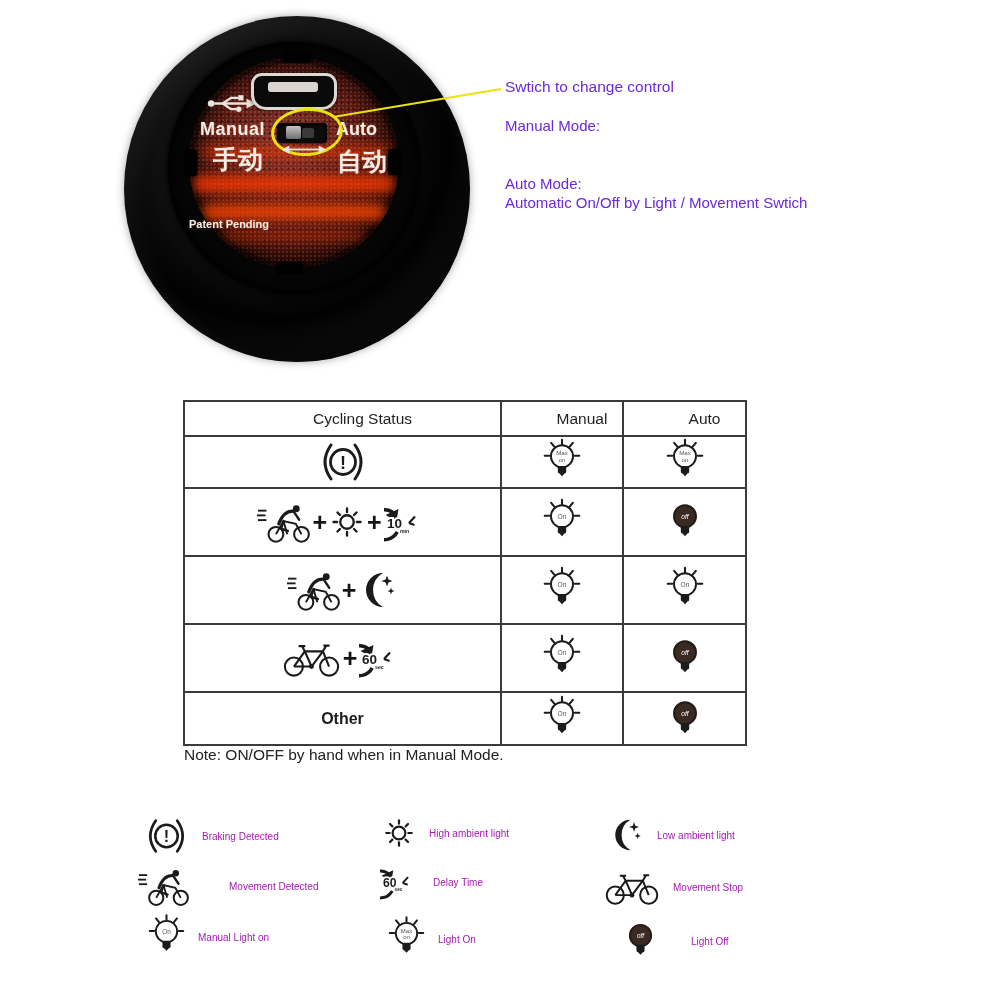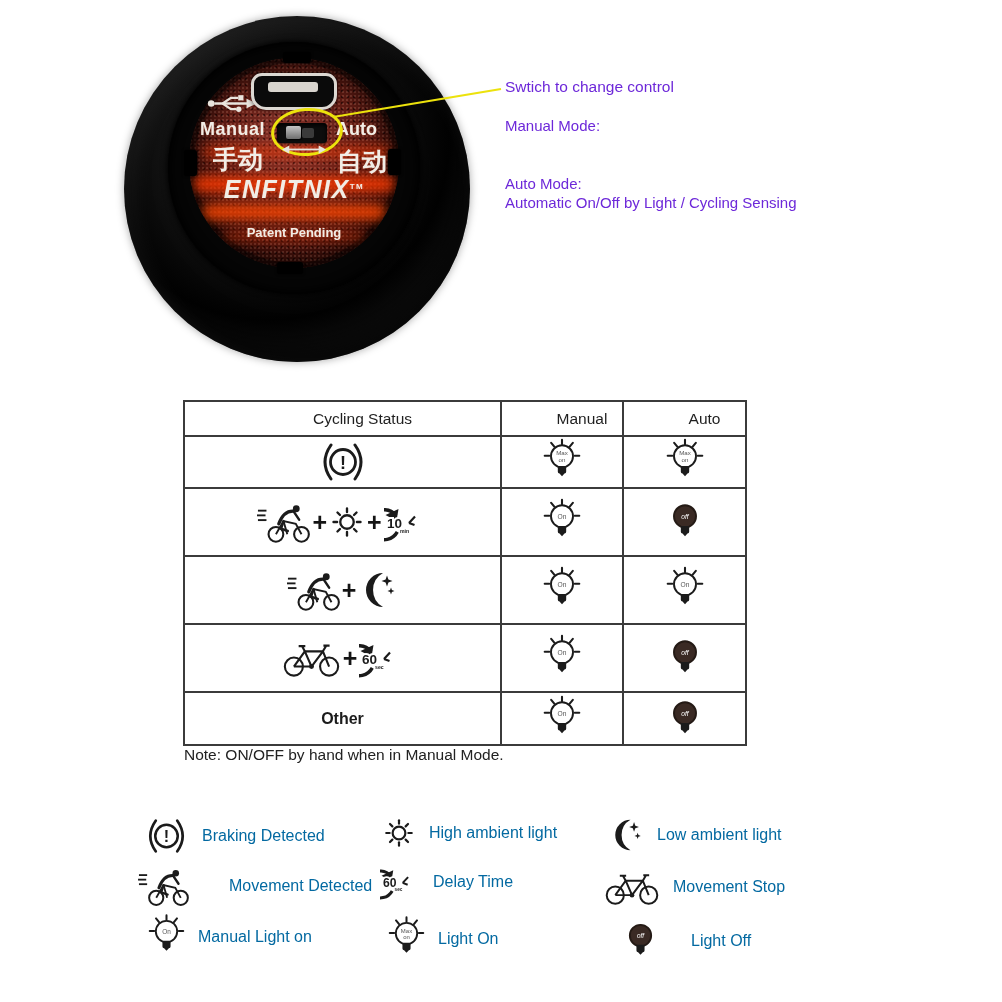--- a/index.html
+++ b/index.html
@@ -50,21 +50,21 @@
   .thead{font-size:15.5px;color:#1f1f1f;padding-left:40px;}
   .status-text{font-size:16px;font-weight:600;color:#1c1c1c;}
   .plus{font-size:25px;font-weight:bold;color:#141414;margin:0 2px;line-height:1;}
   .icon{display:inline-flex;align-items:center;justify-content:center;}
   svg text{font-family:"Liberation Sans",sans-serif;}
 
   #note{position:absolute;left:184px;top:746px;font-size:15.5px;color:#222;}
 
   
   .leg{position:absolute;display:flex;align-items:center;gap:13px;}
-  .leg .lbl{font-size:16px;color:#0369a1;white-space:nowrap;}
+  .leg .lbl{font-size:10px;color:#a21caf;white-space:nowrap;}
 </style>
 </head>
 <body>
 
 <div id="stage">
 
   <div id="photo">
     <div id="dev-body"></div>
     <div id="dev-bezel"></div>
     <div id="dev-face">
@@ -107,34 +107,31 @@
       <svg width="48" height="11" viewBox="0 0 50 12" xmlns="http://www.w3.org/2000/svg">
         <path d="M8 6 H42" stroke="#e8e4dc" stroke-width="2" fill="none"></path>
         <polygon points="9,1.5 1,6 9,10.5" fill="#e8e4dc"></polygon>
         <polygon points="41,1.5 49,6 41,10.5" fill="#e8e4dc"></polygon>
       </svg>
     </span>
 
     <div class="dev-text" style="left:213px;top:143px;font-size:25px;font-family:'DejaVu Sans','Liberation Sans',sans-serif;">手动</div>
     <div class="dev-text" style="left:337px;top:145px;font-size:25px;font-family:'DejaVu Sans','Liberation Sans',sans-serif;">自动</div>
 
-    <div class="dev-text" style="left:189px;top:175px;width:210px;text-align:center;font-size:25px;font-style:italic;letter-spacing:1.5px;">
-      <span>ENFITNIX</span><sup style="font-size:8px;font-style:normal;">TM</sup>
-    </div>
-    <div class="dev-text" style="left:189px;top:225px;width:210px;text-align:center;font-size:13px;">Patent Pending</div>
+    <div class="dev-text" style="left:189px;top:218px;width:210px;text-align:left;font-size:11px;">Patent Pending</div>
   </div>
 
   <svg class="abs" style="left:0;top:0;pointer-events:none;" width="1002" height="380" xmlns="http://www.w3.org/2000/svg">
     <line x1="333" y1="117" x2="501" y2="89" stroke="#ece20c" stroke-width="2.2"></line>
   </svg>
 
   <div class="co" style="top:78px;font-size:15.5px;">Swtich to change control</div>
   <div class="co" style="top:117px;">Manual Mode:</div>
   <div class="co" style="top:175px;text-align:right;">Auto Mode:</div>
-  <div class="co" style="top:194px;">Automatic On/Off by Light / Cycling Sensing</div>
+  <div class="co" style="top:194px;">Automatic On/Off by Light / Movement Swtich</div>
 
   <div id="status-table">
       <div class="trow" style="height: 33px;">
         <div class="tcell thead c0">Cycling Status</div>
         <div class="tcell thead c1">Manual</div>
         <div class="tcell thead c2">Auto</div>
       </div>
       <div class="trow" style="height: 50px;">
         <div class="tcell c0">
           <span class="icon">

